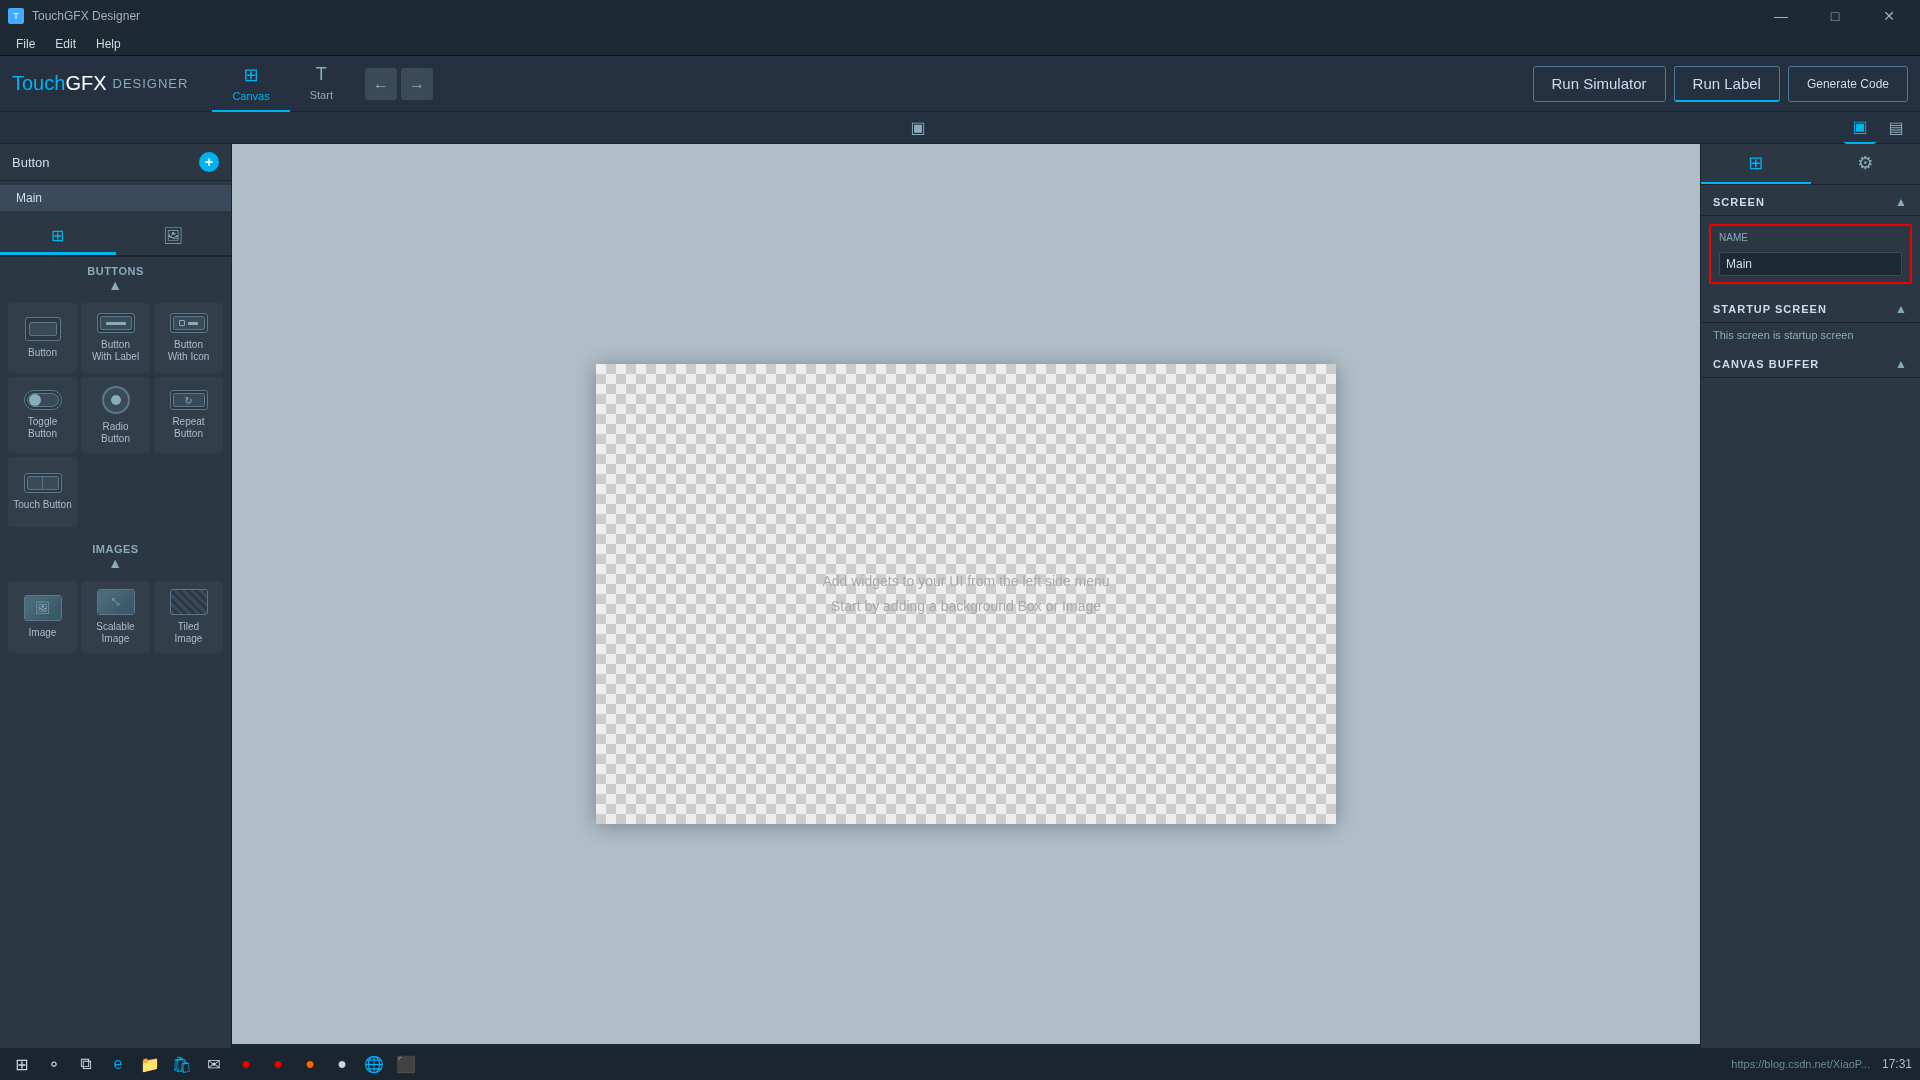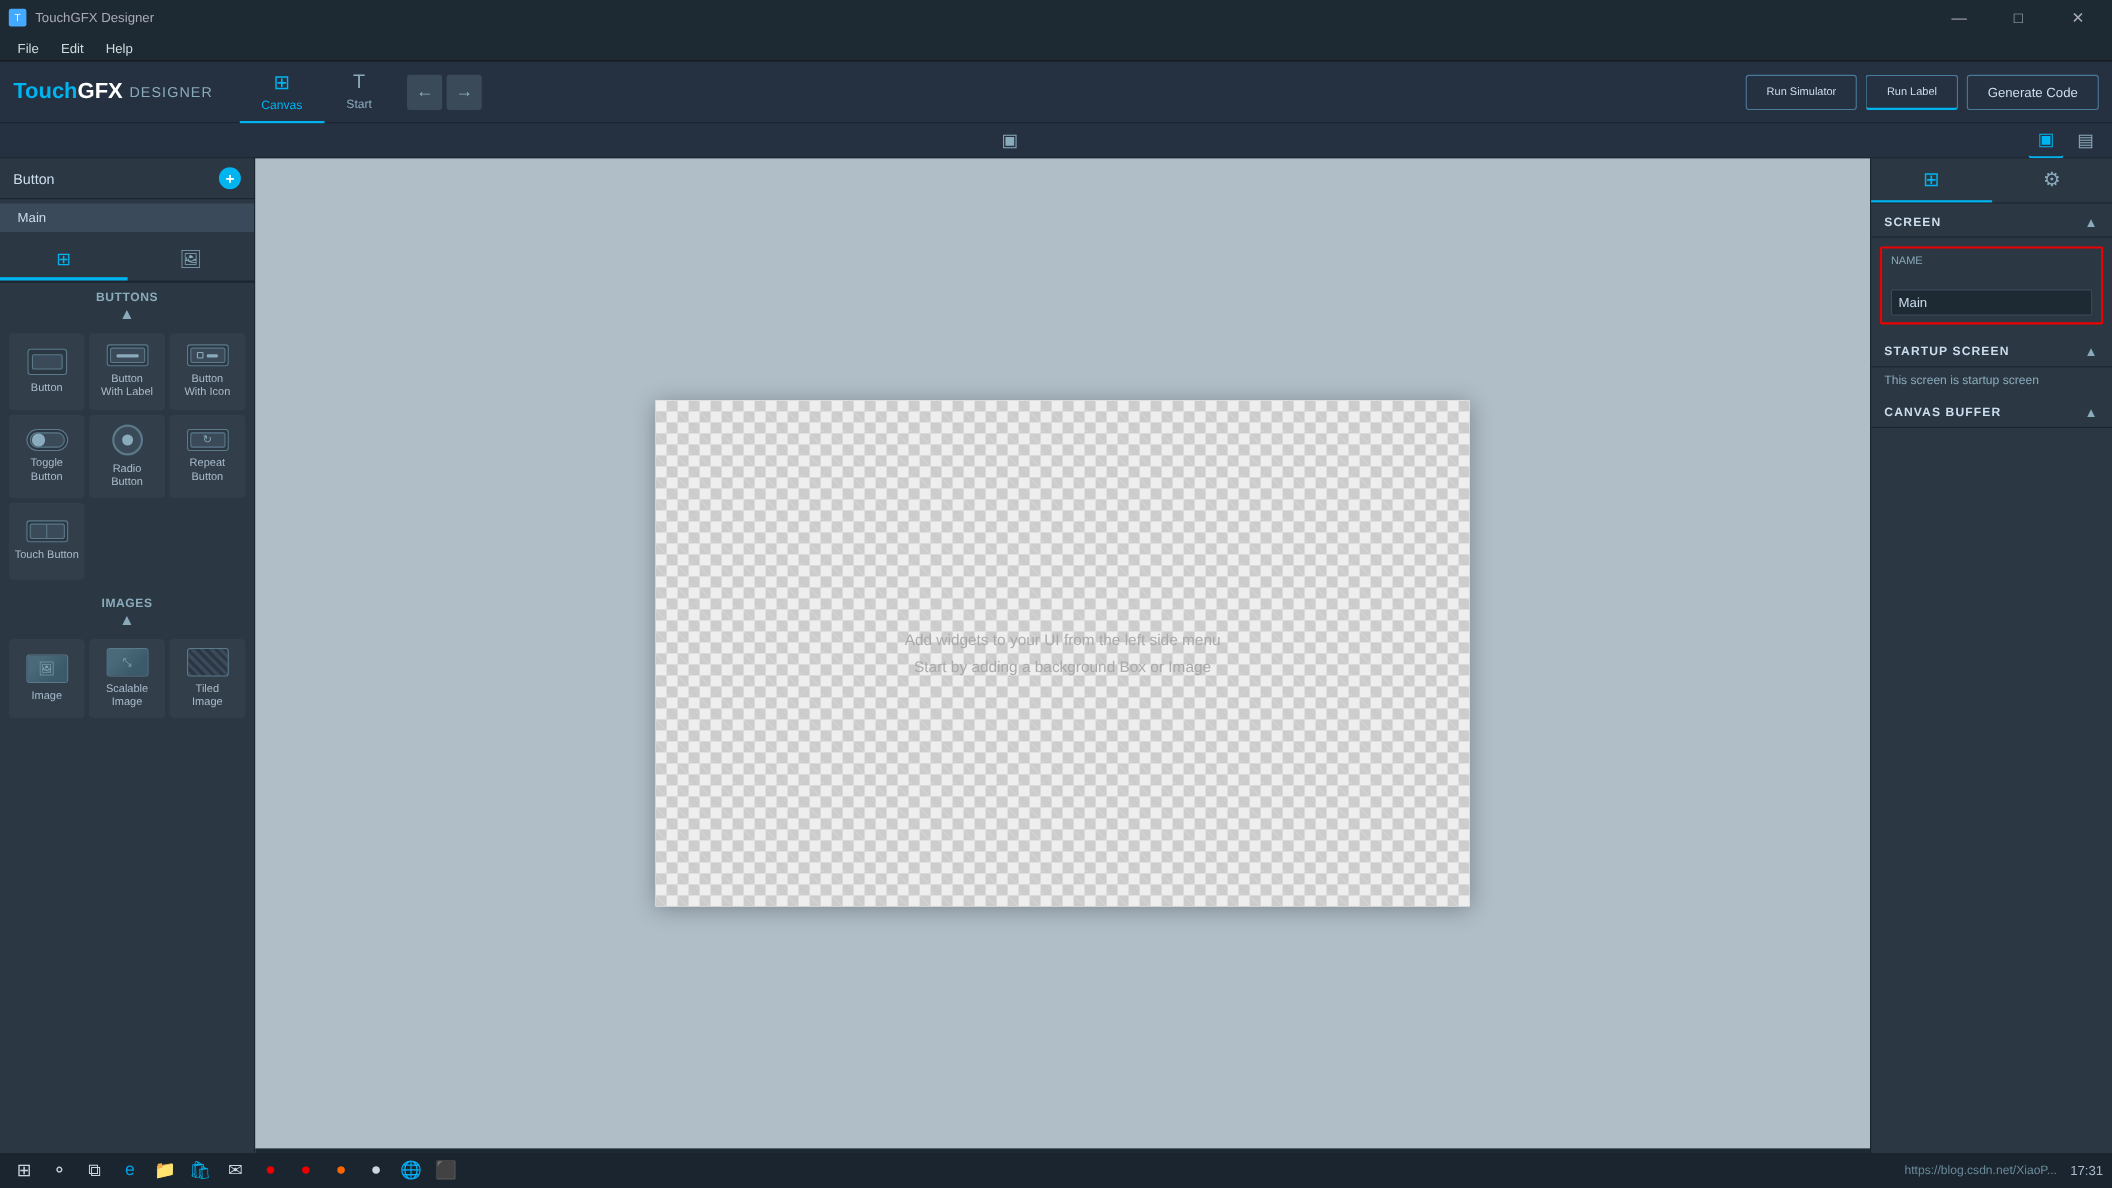--- a/index.html
+++ b/index.html
@@ -48,21 +48,21 @@
       border-bottom: 1px solid #1a252f;
     }
     .brand {
       display: flex;
       align-items: center;
       gap: 6px;
       margin-right: 24px;
     }
     .brand-logo {
       font-size: 20px;
-      font-weight: bold;
+      font-weight: normal;
       color: #00b4f0;
     }
     .designer-text { color: #8aabbb; font-size: 13px; letter-spacing: 1px; }
 
     .toolbar-tabs { display: flex; gap: 0; margin-right: auto; }
     .toolbar-tab {
       padding: 0 20px;
       height: 56px;
       display: flex;
       flex-direction: column;
@@ -89,21 +89,21 @@
       font-size: 16px;
       display: flex; align-items: center; justify-content: center;
     }
     .btn-action {
       padding: 8px 18px;
       border: 1px solid #4a7a99;
       background: transparent;
       color: #cde;
       border-radius: 3px;
       cursor: pointer;
-      font-size: 10px;
+      font-size: 15px;
     }
     .btn-generate {
       padding: 8px 18px;
       border: 1px solid #4a7a99;
       background: transparent;
       color: #cde;
       border-radius: 3px;
       cursor: pointer;
       font-size: 12px;
     }
@@ -385,21 +385,21 @@
     
     .name-section {
       border: 2px solid #e00;
       margin: 8px;
       border-radius: 2px;
       overflow: hidden;
     }
     .name-section-inner {
       padding: 6px 8px;
     }
-    .name-label { font-size: 10px; color: #8aabbb; margin-bottom: 20px; }
+    .name-label { font-size: 10px; color: #8aabbb; margin-bottom: 9px; }
     .name-input {
       width: 100%;
       background: #1e2a33;
       border: 1px solid #3a4a58;
       color: #cde;
       padding: 4px 6px;
       font-size: 12px;
       outline: none;
       border-radius: 2px;
     }

